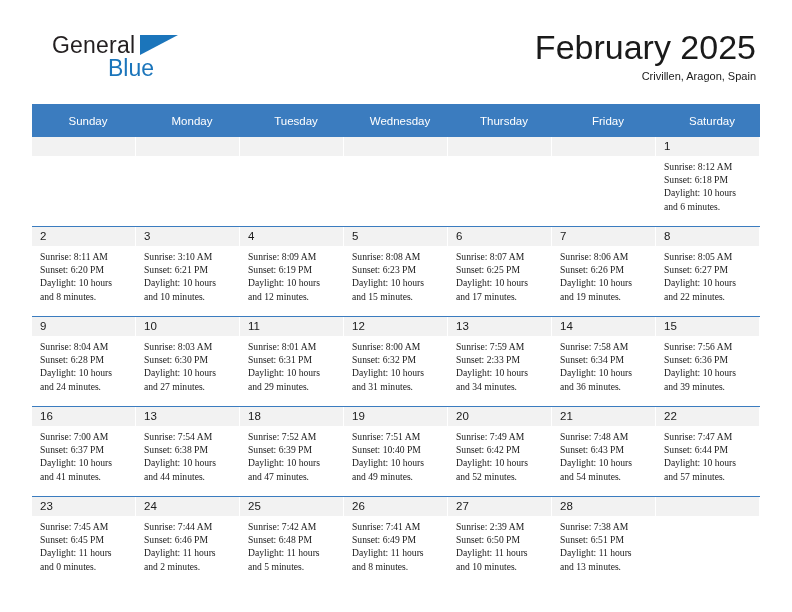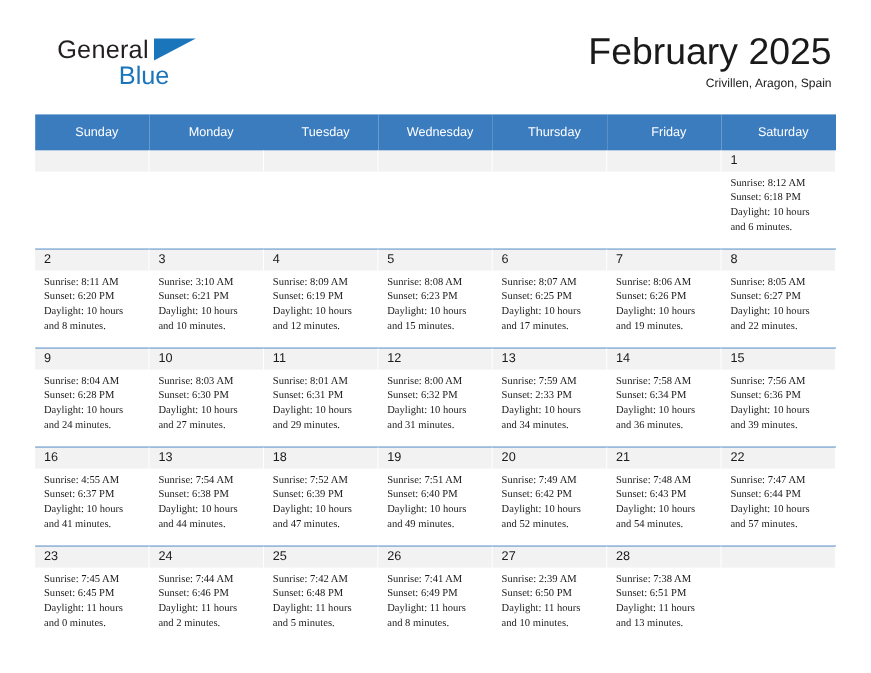--- a/index.html
+++ b/index.html
@@ -470,21 +470,21 @@
             </div>
           </td>
         </tr>
         <tr class="week">
           <td class="day-cell">
             <div class="cell-inner">
               <div class="daynum-band">
                 <span class="daynum">16</span>
               </div>
               <div class="cell-body">
-                <div class="line">Sunrise: 4:55 AM</div>
+                <div class="line">Sunrise: 7:00 AM</div>
                 <div class="line">Sunset: 6:37 PM</div>
                 <div class="line">Daylight: 10 hours</div>
                 <div class="line">and 41 minutes.</div>
               </div>
             </div>
           </td>
           <td class="day-cell">
             <div class="cell-inner">
               <div class="daynum-band">
                 <span class="daynum">13</span>
@@ -510,21 +510,21 @@
               </div>
             </div>
           </td>
           <td class="day-cell">
             <div class="cell-inner">
               <div class="daynum-band">
                 <span class="daynum">19</span>
               </div>
               <div class="cell-body">
                 <div class="line">Sunrise: 7:51 AM</div>
-                <div class="line">Sunset: 6:40 PM</div>
+                <div class="line">Sunset: 10:40 PM</div>
                 <div class="line">Daylight: 10 hours</div>
                 <div class="line">and 49 minutes.</div>
               </div>
             </div>
           </td>
           <td class="day-cell">
             <div class="cell-inner">
               <div class="daynum-band">
                 <span class="daynum">20</span>
               </div>

